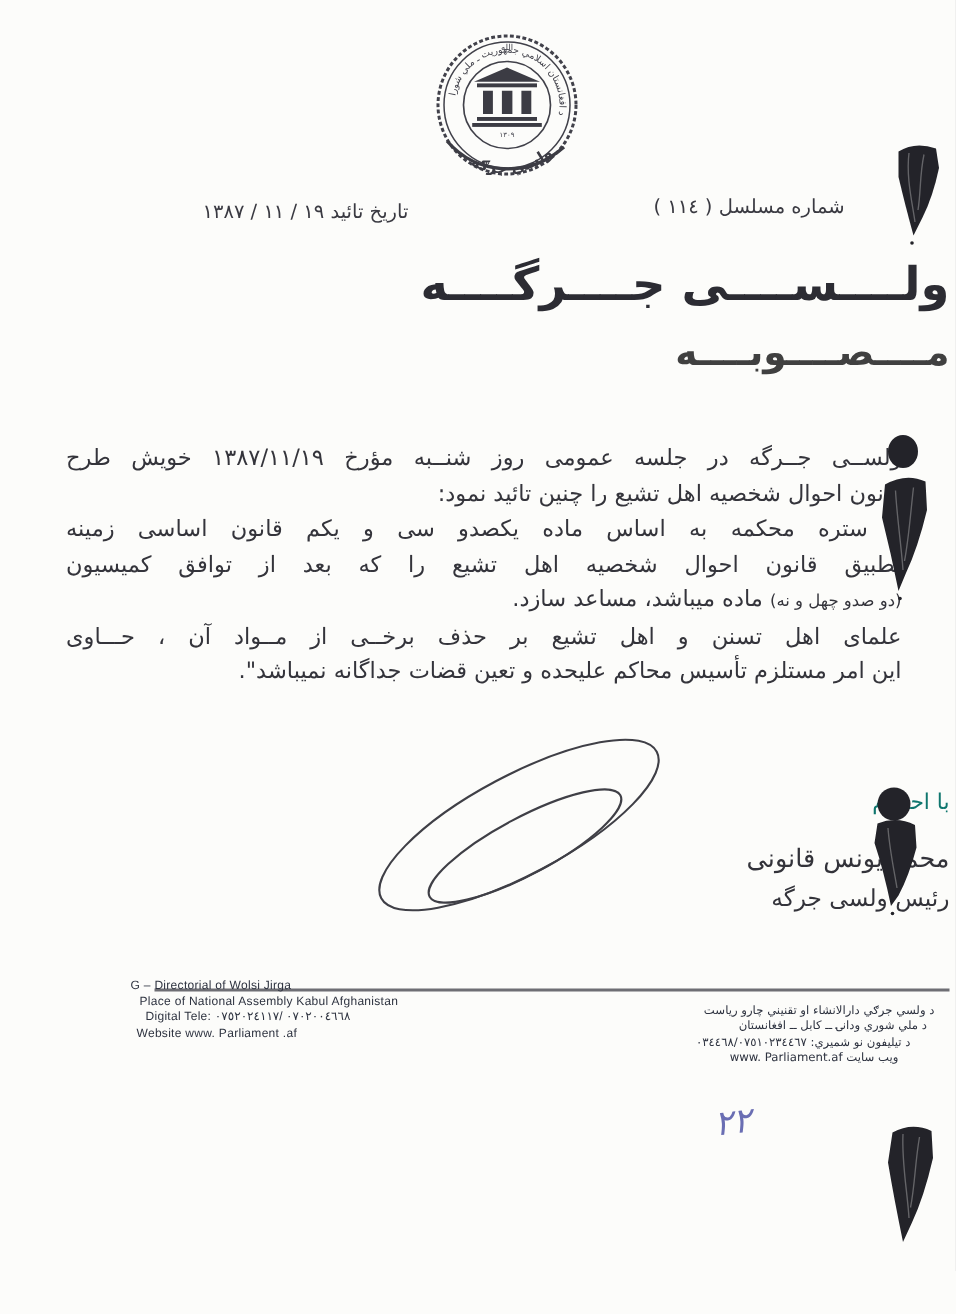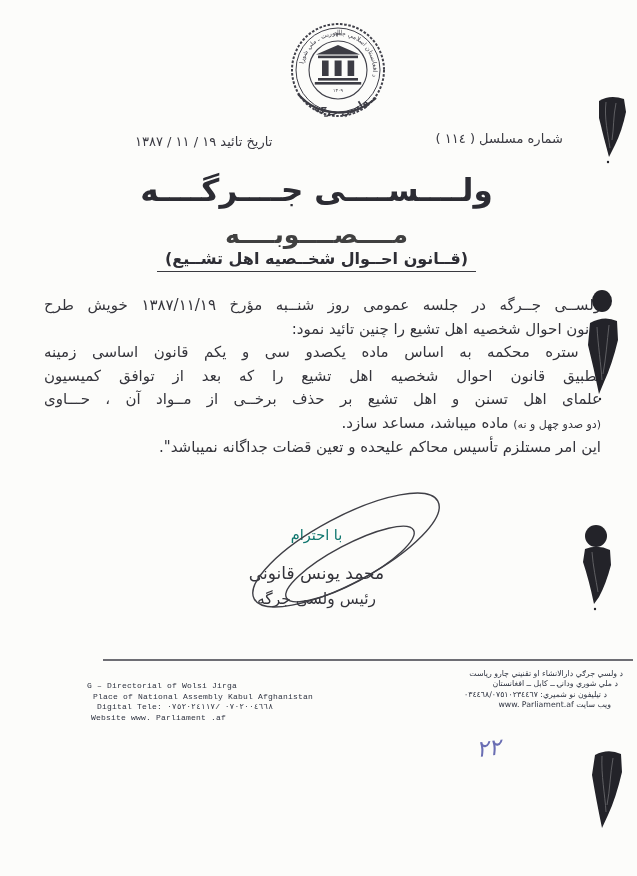--- a/index.html
+++ b/index.html
@@ -3,21 +3,21 @@
 <meta charset="utf-8">
 <style>
   html,body{margin:0;padding:0;background:#e8e8e6;}
   #page{
     position:relative; width:637px; height:876px; margin:0 auto;
     background:#fcfcfa; overflow:hidden;
     font-family:"DejaVu Sans",sans-serif; color:#33333a;
   }
   .abs{position:absolute;}
   .rtl{direction:rtl; text-align:right;}
-  .center{left:0;right:4px;text-align:center;}
+  .center{left:0;right:4px;text-align:right;}
 
   .hdr{font-size:13px; color:#3a3a42; letter-spacing:.3px;margin-left:40px;}
 
   .title-assembly{top:172px; font-size:31px; font-weight:bold; color:#2c2c33; letter-spacing:1px;}
   .title-resolution{top:220px; font-size:25px; font-weight:bold; color:#404040;}
   .title-law-wrap{top:249px;}
   .title-law{
     display:inline-block; direction:rtl; font-size:16px; font-weight:bold; color:#2e2e35;
     border-bottom:1.6px solid #3a3a40; padding:0 8px 3px 8px;
   }
@@ -26,24 +26,24 @@
   .bline{font-size:15px; line-height:23.5px; color:#34343b;}
   .just{text-align:justify; text-align-last:justify;}
   .small-paren{font-size:11px;}
   .uline{border-bottom:1px solid rgba(90,90,96,.45); padding-bottom:1px;}
 
   .sig-salutation{top:527px; font-size:14.5px; color:#0f766e;}
   .sig-name{top:563px; font-size:17px; color:#33333a;}
   .sig-role{top:590px; font-size:15.5px; color:#33333a;}
 
   .footer-rule{top:659px; left:103px; right:4px; height:1.6px; background:#55555c; opacity:.85;}
-  .footer-en{top:681px; left:87px; font-family:Liberation Mono, monospace; font-size:8px; line-height:10.6px; color:#2e3340; letter-spacing:.2px;}
+  .footer-en{top:652px; left:87px; font-family:Liberation Sans, sans-serif; font-size:8px; line-height:10.6px; color:#2e3340; letter-spacing:.2px;}
   .footer-en .i1{margin-left:6px;} .footer-en .i2{margin-left:10px;} .footer-en .i3{margin-left:4px;}
   .footer-ps{top:669px; right:14px; font-size:7.8px; line-height:10.4px; color:#2e3340;}
-  .footer-ps .i1{margin-right:5px;} .footer-ps .i2{margin-right:16px;text-align:center;} .footer-ps .i3{margin-right:12px;}
+  .footer-ps .i1{margin-right:5px;} .footer-ps .i2{margin-right:16px;text-align:center;} .footer-ps .i3{margin-right:24px;}
 
   svg{display:block;}
   .no-ptr{pointer-events:none;}
 </style>
 </head>
 <body>
 
 <div id="page">
 
   <svg class="abs" style="left:280px; top:20px;" width="116" height="106" viewBox="0 0 116 106">
@@ -74,31 +74,28 @@
     <text font-size="10" font-weight="bold" fill="#3c3c44">
       <textPath href="#botPath" startOffset="14">ولسي جرګه</textPath>
     </text>
   </svg>
 
   <div class="abs rtl hdr" style="top:131px; right:74px;">شماره مسلسل ( ١١٤ )</div>
   <div class="abs rtl hdr" style="top:134px; left:95px;">تاریخ تائید ١٩ / ١١ / ١٣٨٧</div>
 
   <div class="abs center rtl title-assembly" style="direction:rtl;">ولــــســــی جــــرگــــه</div>
   <div class="abs center rtl title-resolution" style="direction:rtl;">مــــصــــوبــــه</div>
-  <div class="abs center title-law-wrap">
-    <span class="title-law">(قــانون احــوال شخــصیه اهل تشــیع)</span>
-  </div>
 
   <div class="abs rtl body-block">
     <div class="bline just">ولســی جــرگه در جلسه عمومی روز شنــبه مؤرخ ١٣٨٧/١١/١٩ خویش طرح</div>
     <div class="bline">قانون احوال شخصیه اهل تشیع را چنین تائید نمود:</div>
     <div class="bline just">" ستره محکمه به اساس ماده یکصدو سی و یکم قانون اساسی زمینه</div>
     <div class="bline just">تطبیق قانون احوال شخصیه اهل تشیع را که بعد از توافق کمیسیون</div>
+    <div class="bline"><span class="small-paren">(دو صدو چهل و نه)</span><span> ماده میباشد، مساعد سازد.</span></div>
     <div class="bline just">علمای اهل تسنن و اهل تشیع بر حذف برخــی از مــواد آن ، حـــاوی</div>
-    <div class="bline"><span class="small-paren">(دو صدو چهل و نه)</span><span> ماده میباشد، مساعد سازد.</span></div>
     <div class="bline">این امر مستلزم تأسیس محاکم علیحده و تعین قضات جداگانه نمیباشد".</div>
   </div>
 
   <div class="abs center sig-salutation">با احترام</div>
   <div class="abs center sig-name">محمد یونس قانونی</div>
   <div class="abs center sig-role">رئیس ولسی جرگه</div>
 
   <svg class="abs no-ptr" style="left:240px; top:478px;" width="212" height="152" viewBox="0 0 212 152">
     <g fill="none" stroke="#3f3f46" stroke-width="1.4">
       <ellipse cx="106" cy="72" rx="104" ry="33" transform="rotate(-28 106 72)"></ellipse>

